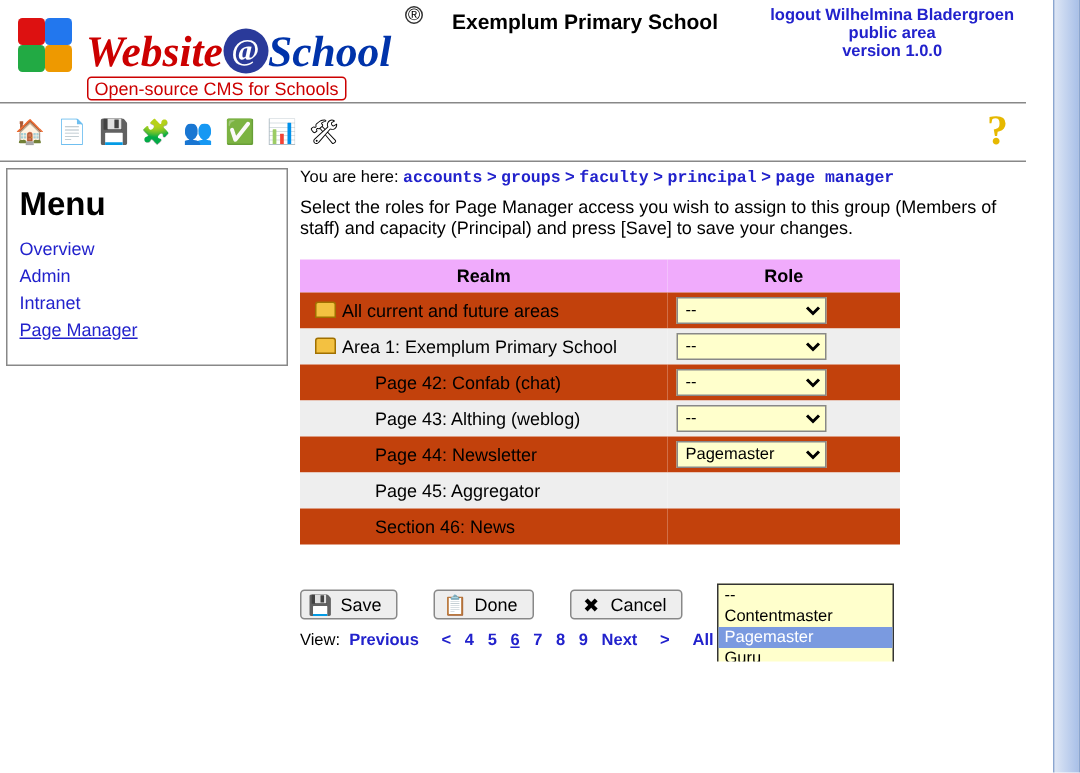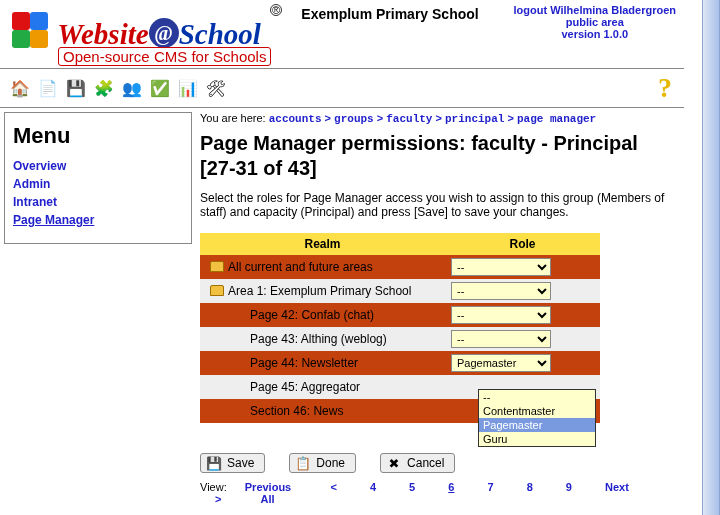--- a/index.html
+++ b/index.html
@@ -75,21 +75,21 @@
     top: 6px;
   }
   .logo-puzzle span {
     position: absolute; width: 18px; height: 18px; border-radius: 3px;
   }
   .logo-puzzle .p1 { background: #d11; top: 2px; left: 2px; }
   .logo-puzzle .p2 { background: #27e; top: 2px; left: 20px; }
   .logo-puzzle .p3 { background: #2a4; top: 20px; left: 2px; }
   .logo-puzzle .p4 { background: #e90; top: 20px; left: 20px; }
   .logo-sub {
-    font-size: 15px;
+    font-size: 12px;
     color: #cc0000;
     border: 1px solid #cc0000;
     border-radius: 3px;
     padding: 0 4px;
     margin-top: -4px;
     display: inline-block;
     margin-left: 48px;
     text-align: center;
   }
 
@@ -153,21 +153,21 @@
     padding: 6px 8px 12px 8px;
   }
   .sidebar h2 {
     font-size: 22px;
     font-weight: bold;
     margin: 4px 0 10px 0;
   }
   .sidebar a {
     display: block;
     color: #2222cc;
-    font-weight: bold;
+    font-weight: normal;
     text-decoration: none;
     margin: 4px 0;
     font-size: 12px;
   }
   .sidebar a.active { text-decoration: underline; }
 
   .content {
     flex: 1;
     padding: 4px 10px 8px 4px;
   }
@@ -190,21 +190,21 @@
     font-size: 12px;
     margin-bottom: 14px;
   }
 
   
   table.perm {
     border-collapse: collapse;
     width: 400px;
   }
   table.perm th {
-    background: #fde047;
+    background: #f0abfc;
     font-weight: bold;
     font-size: 12px;
     padding: 4px;
     text-align: center;
   }
   table.perm td {
     font-size: 12px;
     padding: 3px 6px;
     height: 24px;
   }
@@ -275,21 +275,21 @@
 
   
   .pager {
     font-size: 11px;
     margin-top: 8px;
   }
   .pager a {
     color: #2222cc;
     font-weight: bold;
     text-decoration: none;
-    margin: 0 15px;
+    margin: 0 3px;
   }
   .pager .current { text-decoration: underline; }
   .pager .label { color: #000; font-weight: normal; }
 
   .content-wrap { position: relative; }
 </style>
 </head>
 <body>
 
 <div class="page-wrap">
@@ -341,21 +341,20 @@
           <a href="#" class="active">Page Manager</a>
         </div>
     </div>
 
     <div class="content content-wrap">
       <div class="breadcrumb">
         <span>You are here:</span>
         <span id="bc-slot"> <a href="#">accounts</a><span class="sep"> &gt; </span> <a href="#">groups</a><span class="sep"> &gt; </span> <a href="#">faculty</a><span class="sep"> &gt; </span> <a href="#">principal</a><span class="sep"> &gt; </span> <a href="#">page manager</a></span>
       </div>
 
-      <h1 class="page-title">Page Manager permissions: faculty - Principal [27-31 of 43]</h1>
 
       <div class="instructions">Select the roles for Page Manager access you wish to assign to this group (Members of staff) and capacity (Principal) and press [Save] to save your changes.</div>
 
       <table class="perm">
         <thead>
           <tr>
             <th style="width:245px">Realm</th>
             <th>Role</th>
           </tr>
         </thead>

